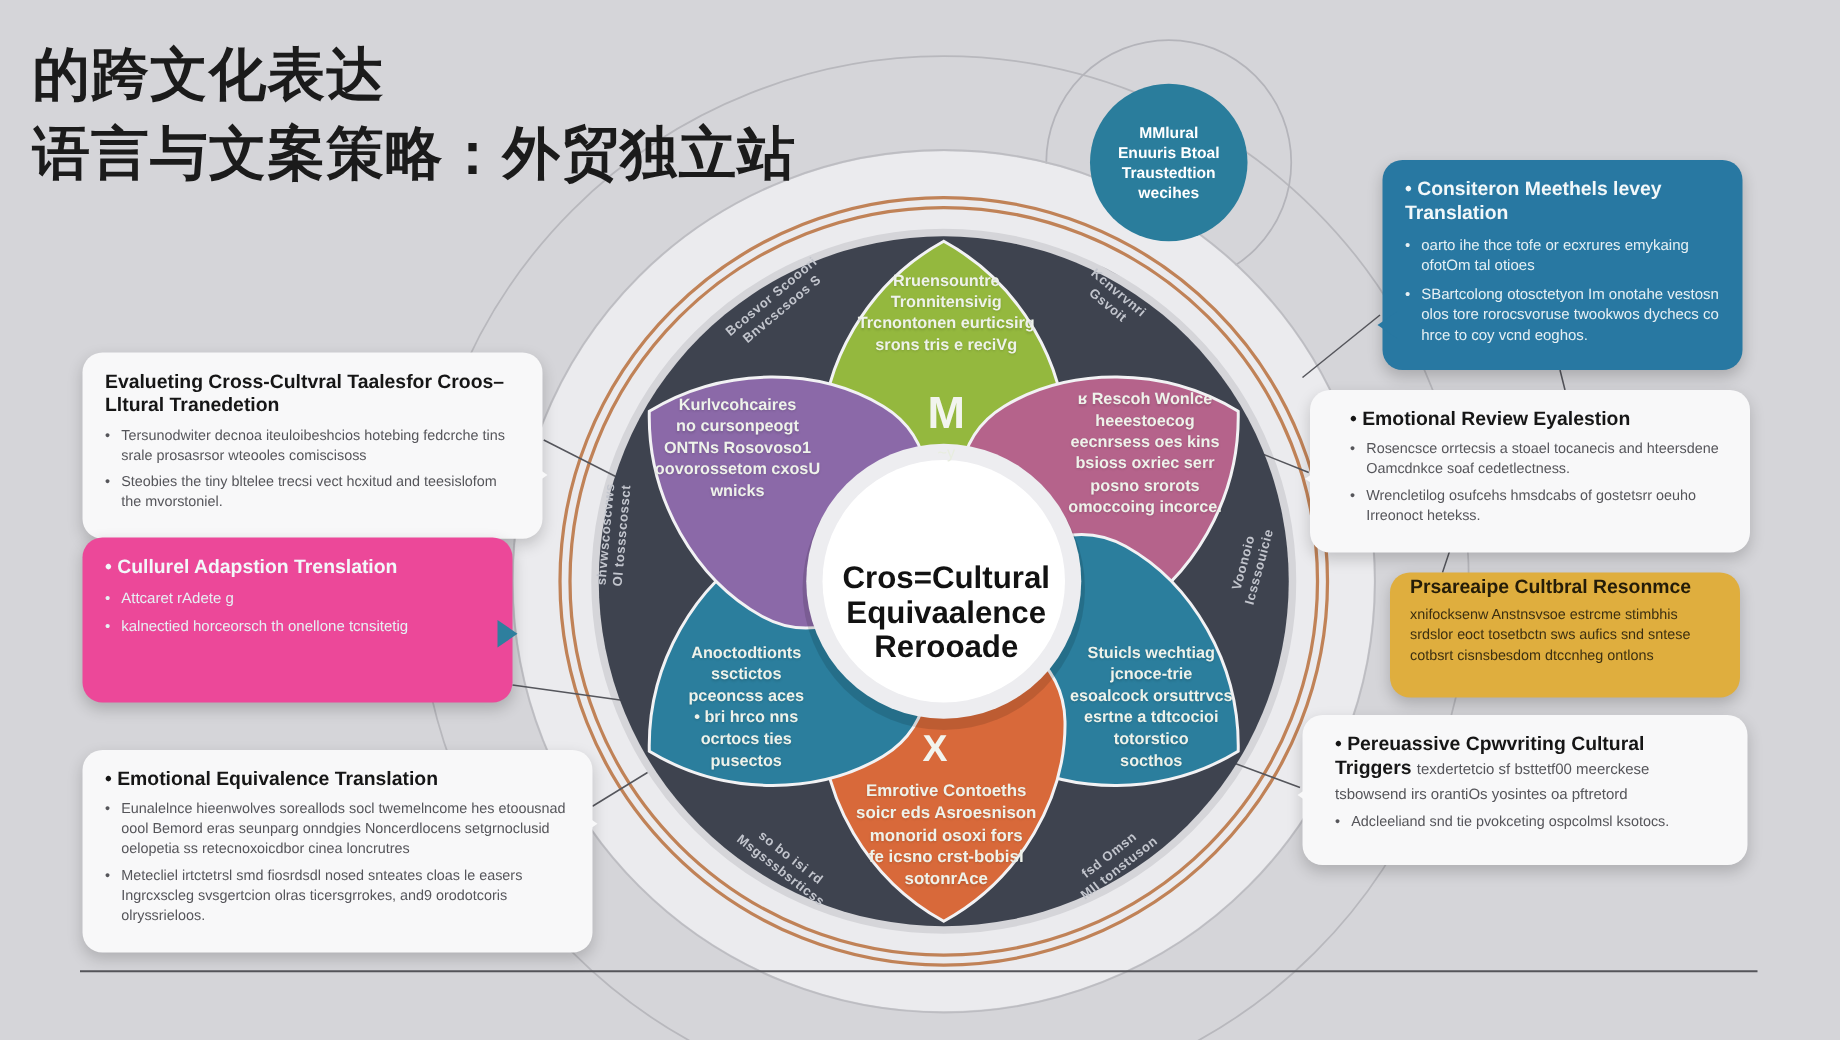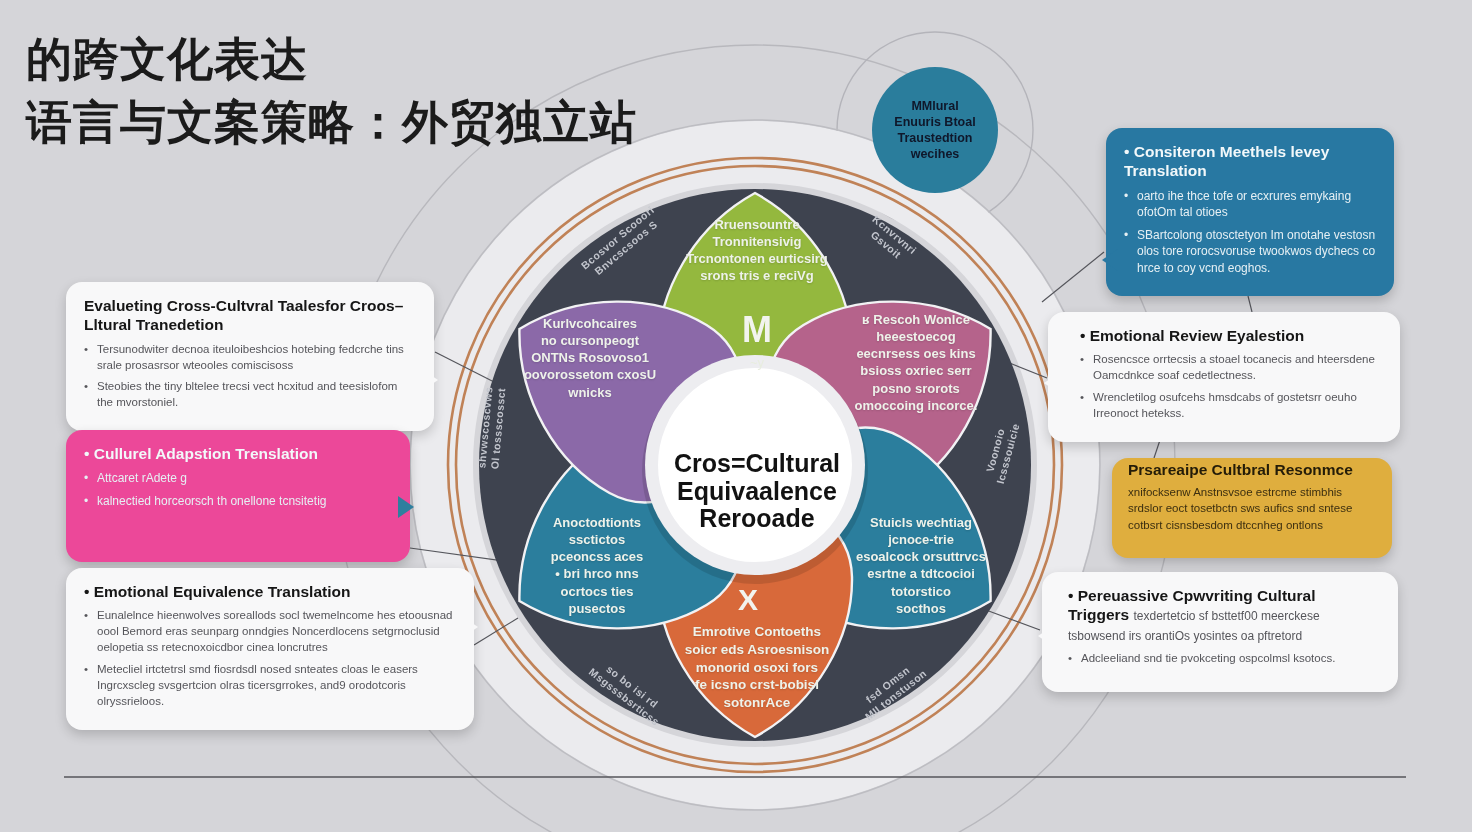--- a/index.html
+++ b/index.html
@@ -43,21 +43,21 @@
   .ring-label {
     color:#c2c5cd; font-size:10.5px; line-height:1.25; text-align:center;
     letter-spacing:0.5px; white-space:pre-line; font-weight:600;
   }
 
   
   .top-circle {
     left:872px; top:67px; width:126px; height:126px;
     background:#2a7d9c; border-radius:50%;
     display:flex; align-items:center; justify-content:center;
-    color:#0f172a; font-weight:700; font-size:12.5px; text-align:center;
+    color:#ffffff; font-weight:700; font-size:12.5px; text-align:center;
     line-height:1.3; white-space:pre-line;
   }
 
   
   .callout {
     border-radius:16px; padding:14px 18px;
   }
   .callout.white {
     background:#f8f8f9; box-shadow:0 5px 12px rgba(0,0,0,0.18);
     color:#55555a;
@@ -216,21 +216,21 @@
 
 <div class="abs callout teal" style="left:66px; top:430px; width:344px; min-height:132px;">
   <span class="tail tail-teal-r" style="top:50%;"></span>
   <div class="co-title bulleted">Cullurel Adapstion Trenslation</div>
   <ul class="co-bullets">
     <li>Attcaret rAdete g</li>
     <li>kalnectied horceorsch th onellone tcnsitetig</li>
   </ul>
 </div>
 
-<div class="abs callout white" style="left:66px; top:568px; width:408px; min-height:148px;">
+<div class="abs callout white" style="left:66px; top:600px; width:408px; min-height:148px;">
   <span class="tail tail-right" style="top:30%;"></span>
   <div class="co-title bulleted">Emotional Equivalence Translation</div>
   <ul class="co-bullets">
     <li>Eunalelnce hieenwolves soreallods socl twemelncome hes etoousnad oool Bemord eras seunparg onndgies Noncerdlocens setgrnoclusid oelopetia ss retecnoxoicdbor cinea loncrutres</li>
     <li>Metecliel irtctetrsl smd fiosrdsdl nosed snteates cloas le easers Ingrcxscleg svsgertcion olras ticersgrrokes, and9 orodotcoris olryssrieloos.</li>
   </ul>
 </div>
 
 <div class="abs callout tealr" style="left:1106px; top:128px; width:288px; min-height:166px;">
   <span class="tail tail-tealr-l" style="top:72%;"></span>

